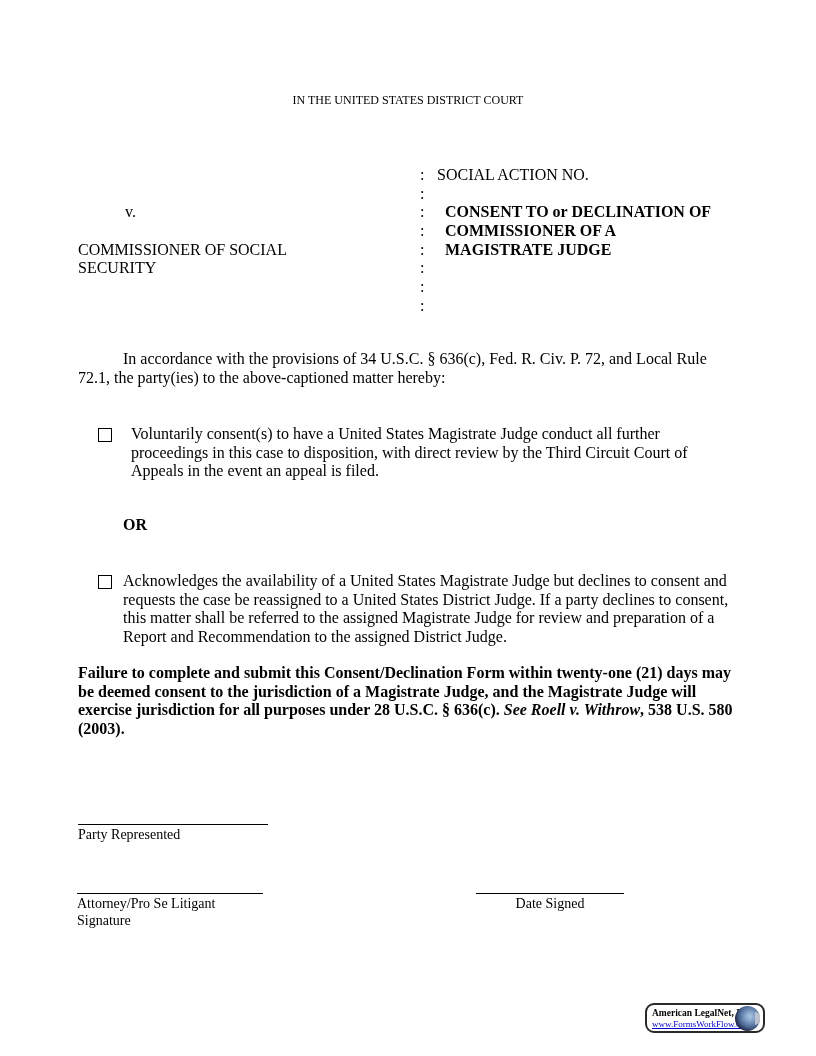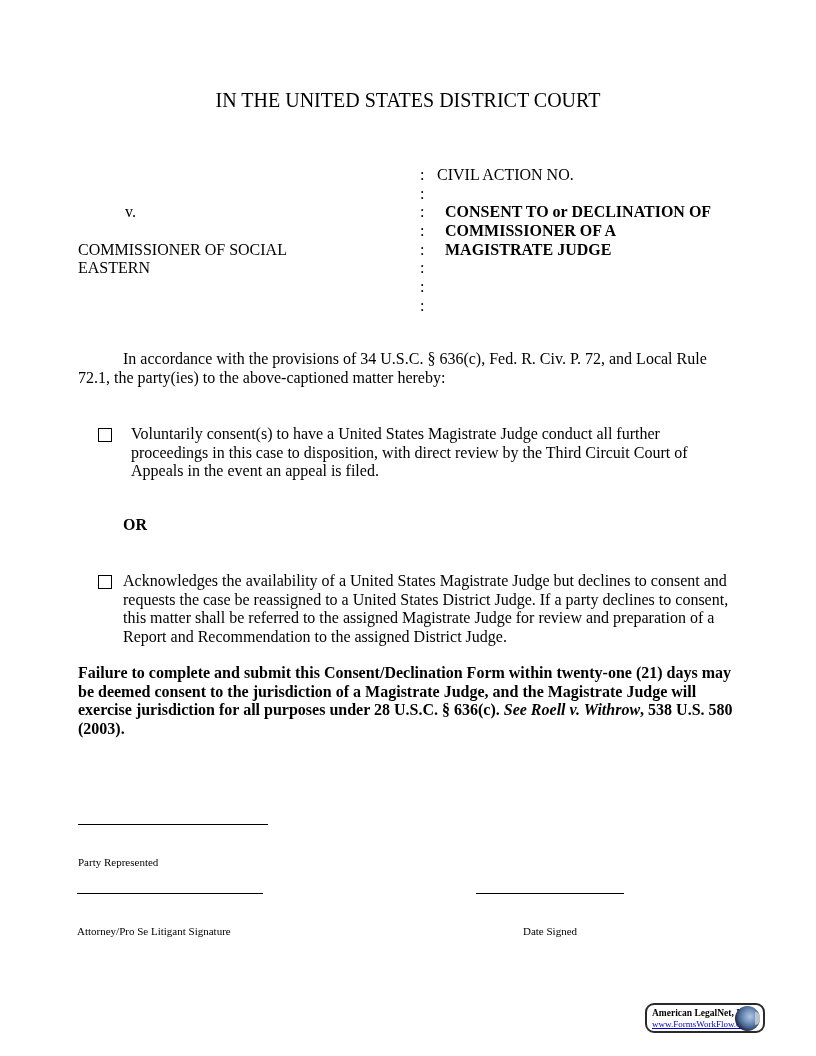--- a/index.html
+++ b/index.html
@@ -12,21 +12,21 @@
     font-size:16px;
     line-height:18.7px;
     overflow:hidden;
   }
   .abs{position:absolute;}
 
   
   .court-header{
     left:0;top:91px;width:816px;
     text-align:center;
-    font-size:20px;line-height:19px;
+    font-size:12px;line-height:19px;
   }
 
   
   .caption{left:78px;top:166px;width:662px;}
   .cap-row{display:flex;height:18.7px;}
   .cap-left{width:342px;flex:none;}
   .cap-left.v-indent{padding-left:47px;box-sizing:border-box;}
   .cap-colon{width:17px;flex:none;}
   .cap-right{flex:1;}
   .bold{font-weight:bold;margin-left:8px;}
@@ -46,21 +46,21 @@
   .option-text{flex:1;}
   .or-label{left:123px;top:516px;font-weight:bold;}
   .warning{left:78px;top:664px;width:659px;font-weight:bold;}
   .cite{font-style:italic;}
 
   
   .sig-line{border-top:1px solid #000;}
   .sig-party{left:78px;top:824px;width:190px;}
   .sig-attorney{left:77px;top:893px;width:186px;}
   .sig-date{left:476px;top:893px;width:148px;text-align:center;}
-  .sig-label{font-size:11px;line-height:17px;padding-top:1px;margin-top:28px;}
+  .sig-label{font-size:14px;line-height:17px;padding-top:1px;}
 
   
   .aln-box{
     left:645px;top:1003px;width:120px;height:30px;
     border:2px solid #2a2a2a;border-radius:9px;
     box-sizing:border-box;
     display:flex;align-items:center;
     padding:1px 3px 1px 5px;gap:3px;
     background:#fff;
   }
@@ -92,21 +92,21 @@
 <div class="page">
 
   <div class="abs court-header">
     <div>IN THE UNITED STATES DISTRICT COURT</div>
   </div>
 
   <div class="abs caption">
     <div class="cap-row">
       <div class="cap-left"></div>
       <div class="cap-colon">:</div>
-      <div class="cap-right">CIVIL ACTION NO.</div>
+      <div class="cap-right">SOCIAL ACTION NO.</div>
     </div>
     <div class="cap-row">
       <div class="cap-left"></div>
       <div class="cap-colon">:</div>
       <div class="cap-right"></div>
     </div>
     <div class="cap-row">
       <div class="cap-left v-indent">v.</div>
       <div class="cap-colon">:</div>
       <div class="cap-right bold">CONSENT TO or DECLINATION OF</div>
@@ -115,21 +115,21 @@
       <div class="cap-left"></div>
       <div class="cap-colon">:</div>
       <div class="cap-right bold">COMMISSIONER OF A</div>
     </div>
     <div class="cap-row">
       <div class="cap-left">COMMISSIONER OF SOCIAL</div>
       <div class="cap-colon">:</div>
       <div class="cap-right bold">MAGISTRATE JUDGE</div>
     </div>
     <div class="cap-row">
-      <div class="cap-left">EASTERN</div>
+      <div class="cap-left">SECURITY</div>
       <div class="cap-colon">:</div>
       <div class="cap-right"></div>
     </div>
     <div class="cap-row">
       <div class="cap-left"></div>
       <div class="cap-colon">:</div>
       <div class="cap-right"></div>
     </div>
     <div class="cap-row">
       <div class="cap-left"></div>

